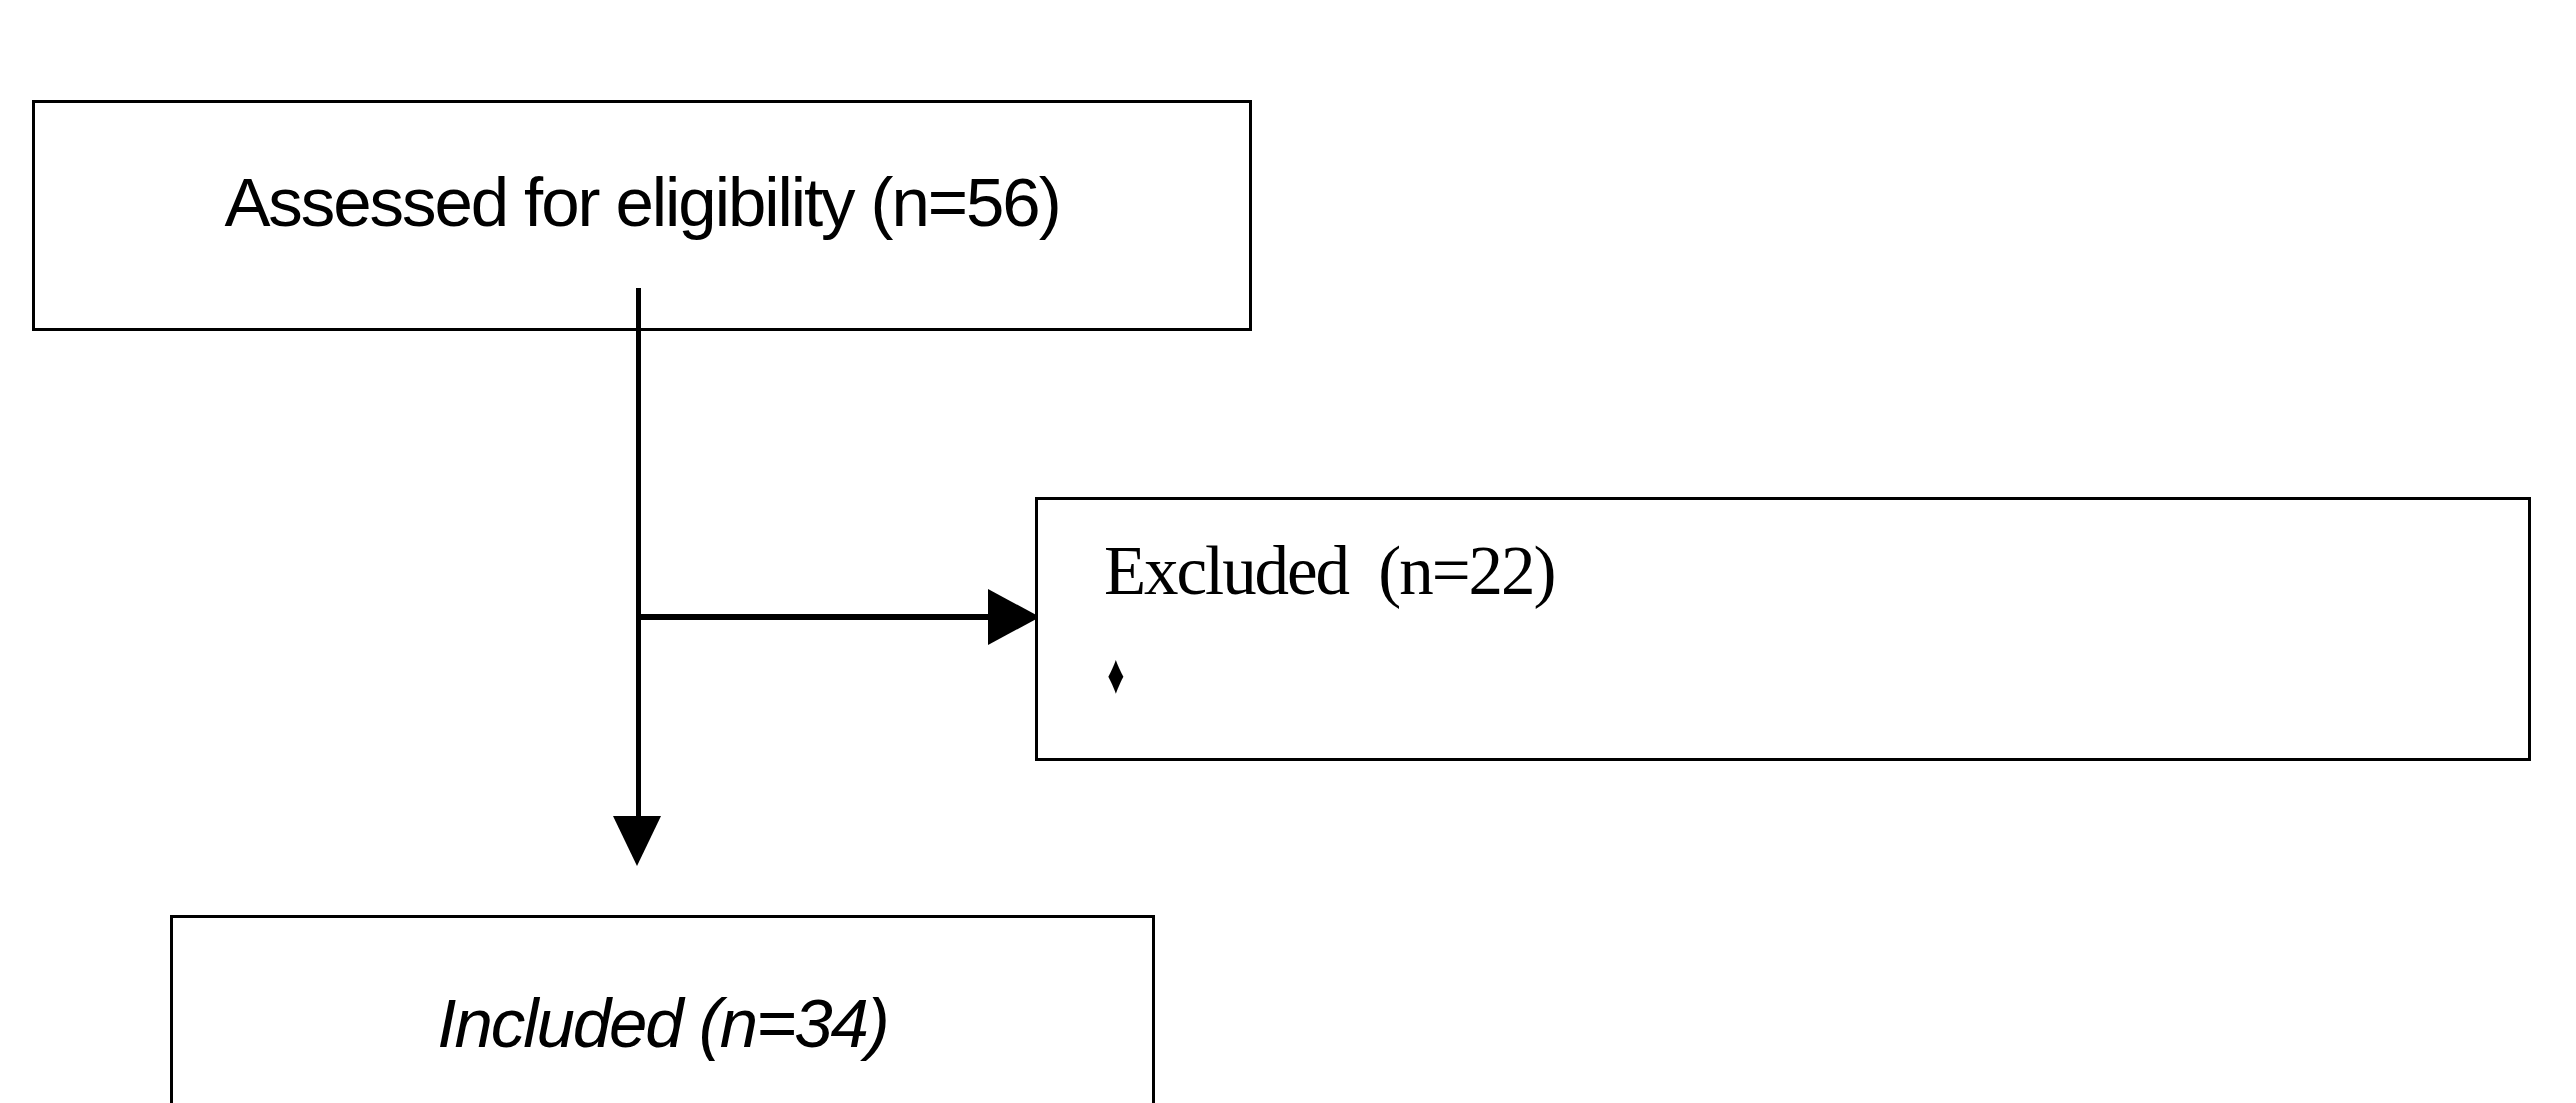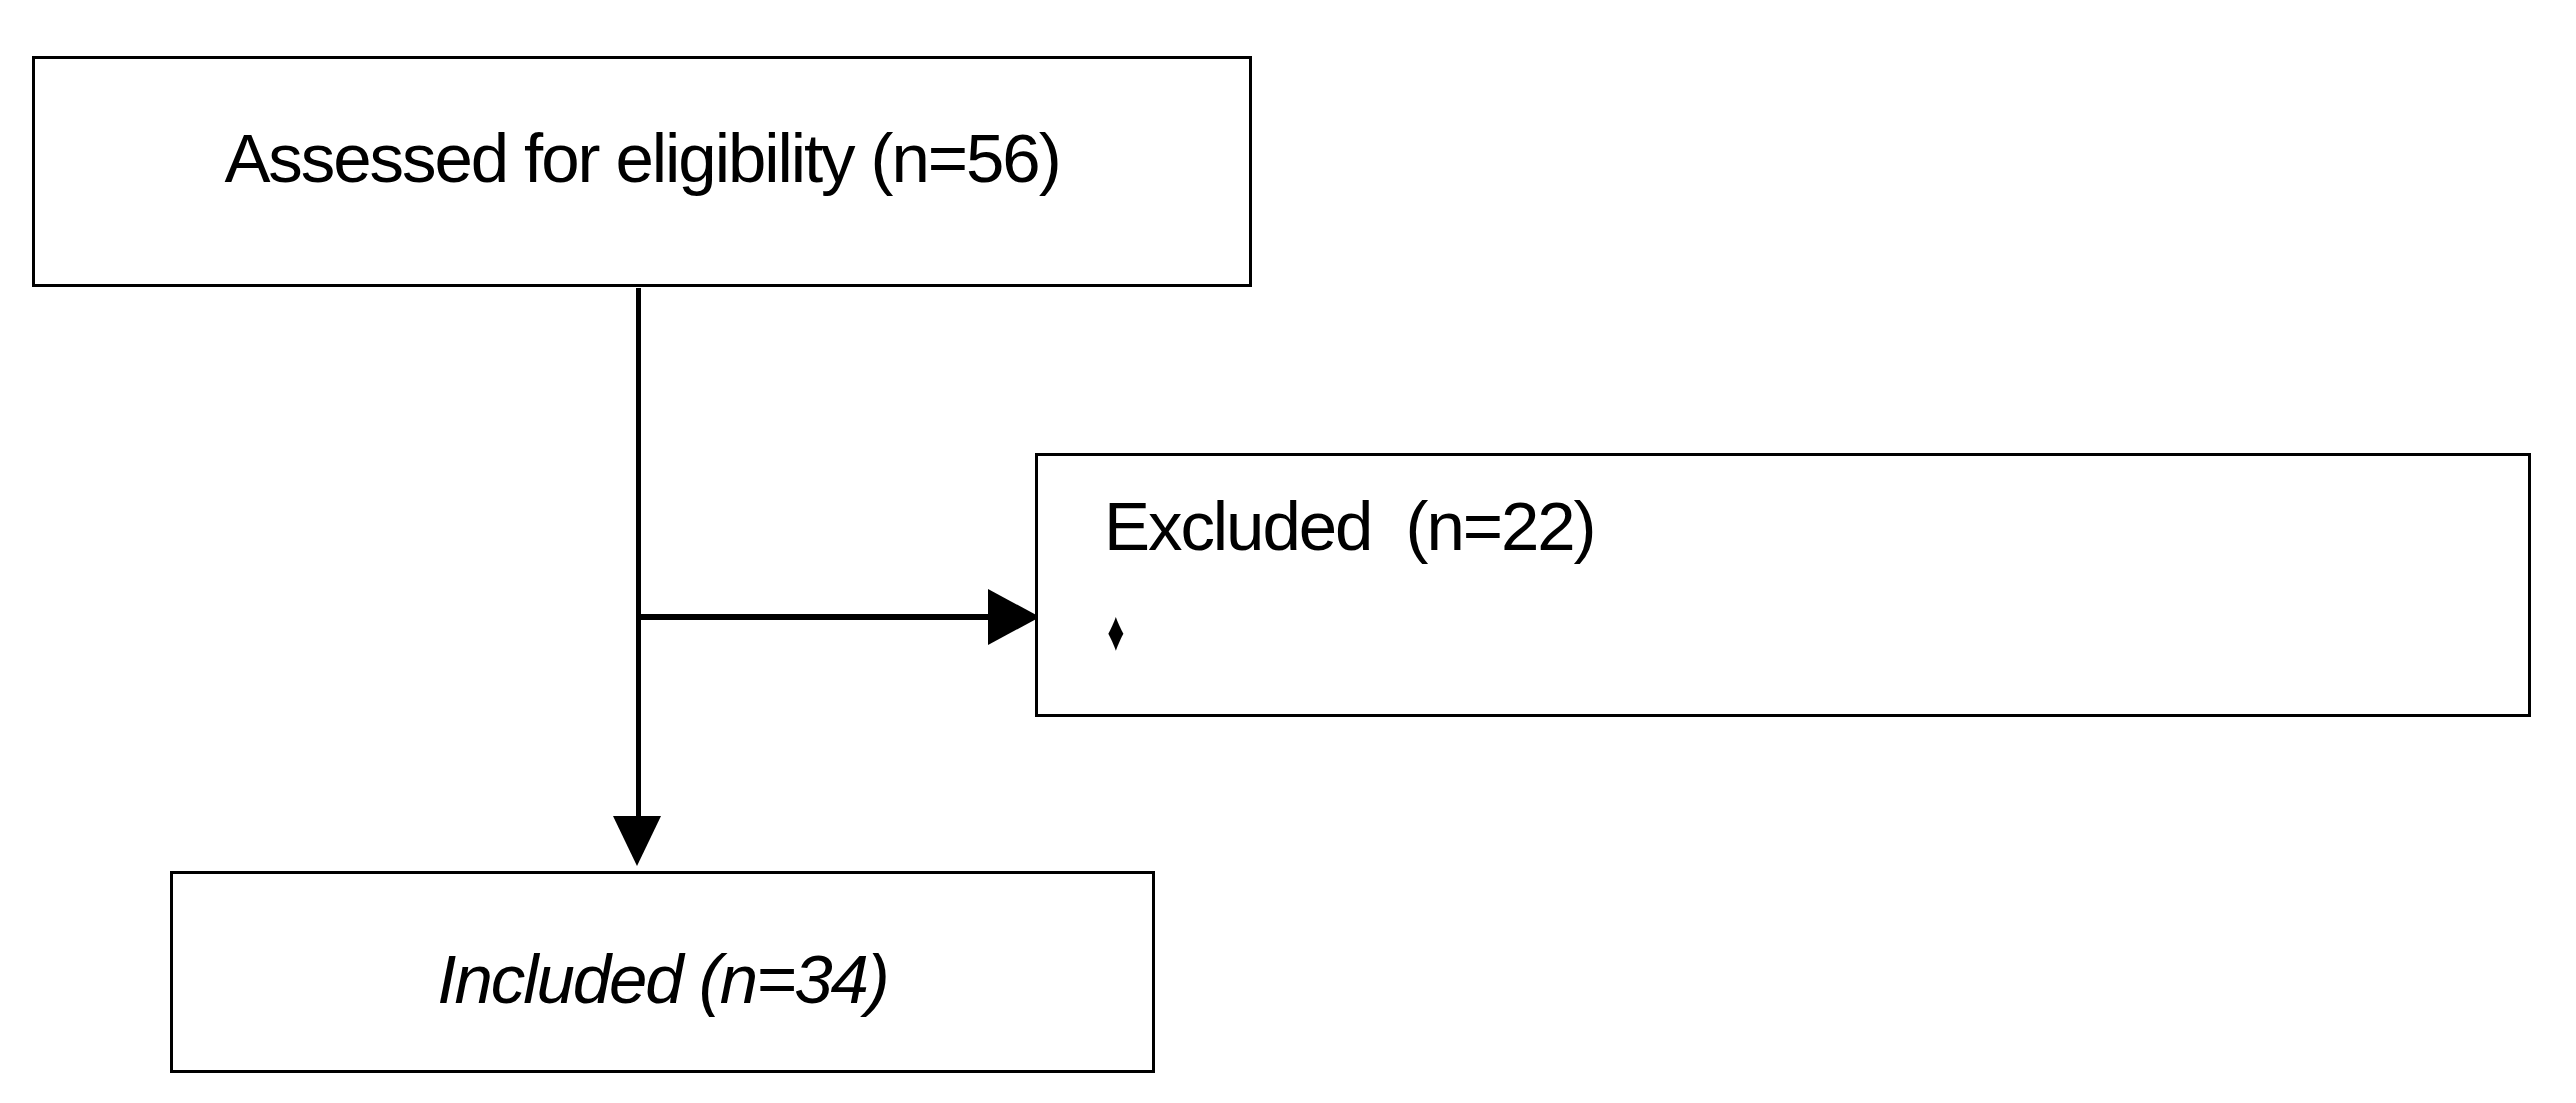--- a/index.html
+++ b/index.html
@@ -12,39 +12,41 @@
     position: relative;
     width: 2576px;
     height: 1104px;
     background: #ffffff;
     overflow: hidden;
   }
   .node {
     position: absolute;
     border: 3.6px solid #000000;
     background: #ffffff;
+    margin-top: 44px;
   }
   .node-label {
     font-size: 69px;
     letter-spacing: -0.03em;
     color: #000000;
     white-space: pre;
   }
   
   .box-assessed {
     left: 32px; top: 56px;
     width: 1220px; height: 231px;
     display: flex; align-items: center; justify-content: center;
     padding-bottom: 27px;
   }
   
   .box-excluded {
     left: 1035px; top: 453px;
     width: 1496px; height: 264px;
     padding: 35px 27px 12px 66px;
+    font-family: Liberation Serif, serif;
   }
   .excluded-title {
     font-size: 69px;
     letter-spacing: -0.03em;
     line-height: 1.05;
     white-space: pre;
   }
   .excluded-bullet-row {
     margin-top: 45px;
     display: flex;

